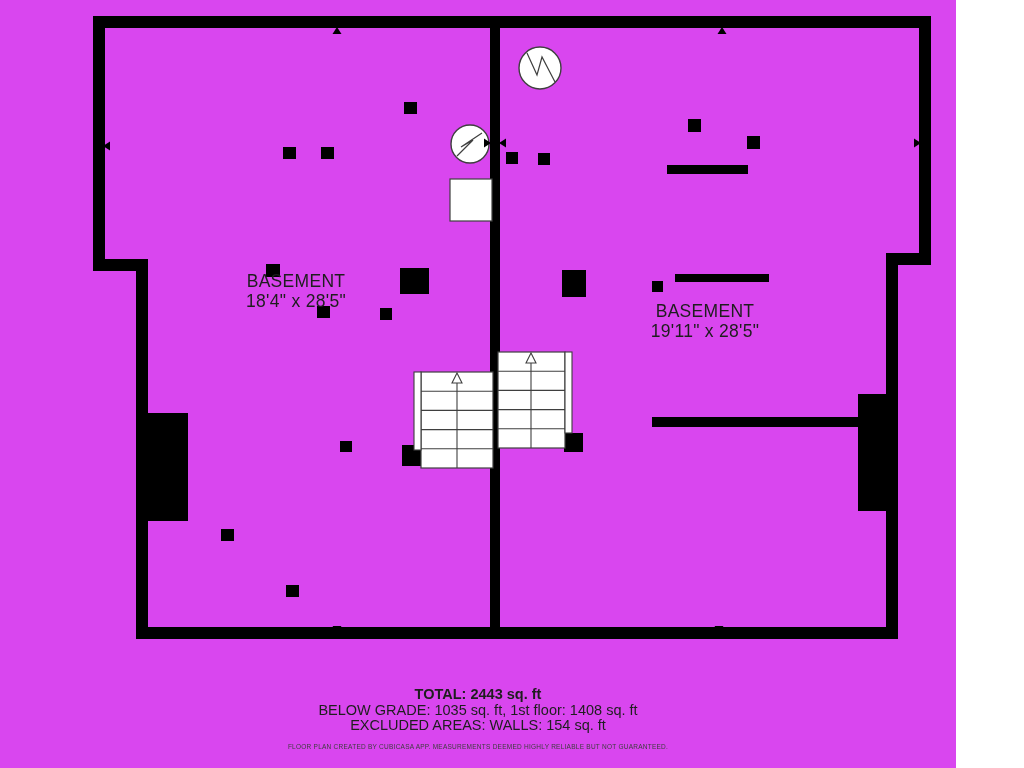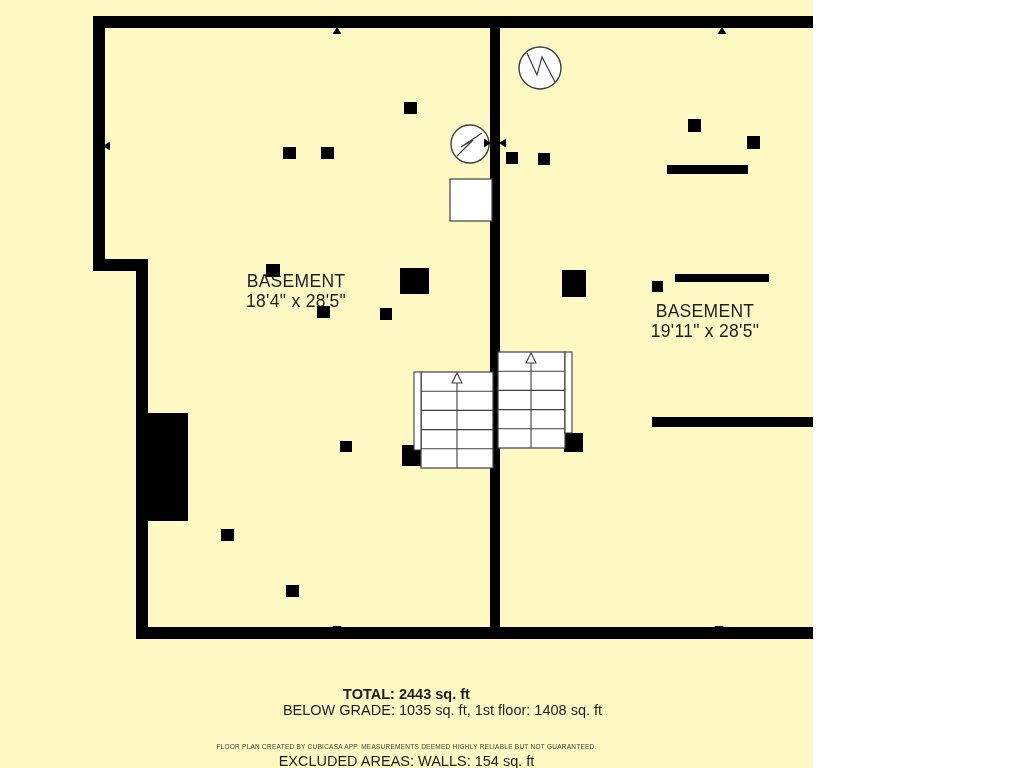--- a/index.html
+++ b/index.html
@@ -1,25 +1,25 @@
 <!DOCTYPE html>
 <html style="--text: #1e1e1e; --logo-bg: #58595b; --logo-accent: #e0552b;"><head>
 <meta charset="utf-8">
 <style>
   html,body{margin:0;padding:0;background:#fff;}
-  #stage{position:relative;width:813px;height:768px;background:#fef9c3;overflow:hidden;
+  #stage{position:relative;width:956px;height:768px;background:#d946ef;overflow:hidden;
          font-family:"Liberation Sans",sans-serif;}
   #plan-svg{position:absolute;left:0;top:0;}
   .room-label{position:absolute;transform:translateX(-50%);text-align:center;
               color:var(--text,#1e1e1e);font-size:17.5px;line-height:20px;
               letter-spacing:.3px;white-space:nowrap;}
   .footer-line{position:absolute;left:0;width:100%;text-align:center;color:var(--text,#1e1e1e);}
   #f-total{top:686px;font-weight:bold;font-size:14.5px;}
-  #f-l2{top:702px;font-size:14.5px;padding-left:36px;}
-  #f-l3{top:717px;font-size:14.5px;margin-top:36px;}
+  #f-l2{top:702px;font-size:14.5px;}
+  #f-l3{top:717px;font-size:14.5px;}
   #f-disc{top:743px;font-size:6.5px;letter-spacing:.25px;color:#3d3d3d;}
   #logo{position:absolute;left:9px;top:725px;width:118px;height:43px;
         background:var(--logo-bg,#58595b);display:flex;align-items:center;
         justify-content:center;}
   #logo .brand{font-family:"Liberation Serif",serif;font-weight:bold;font-size:25px;
                color:#fff;line-height:1;}
   #logo .spark{font-size:11px;line-height:1;color:var(--logo-accent,#e0552b);
                position:relative;top:-9px;left:-3px;}
   #logo .suffix{font-size:10.5px;color:#fff;letter-spacing:2.5px;position:relative;
                 top:3px;left:-1px;}

